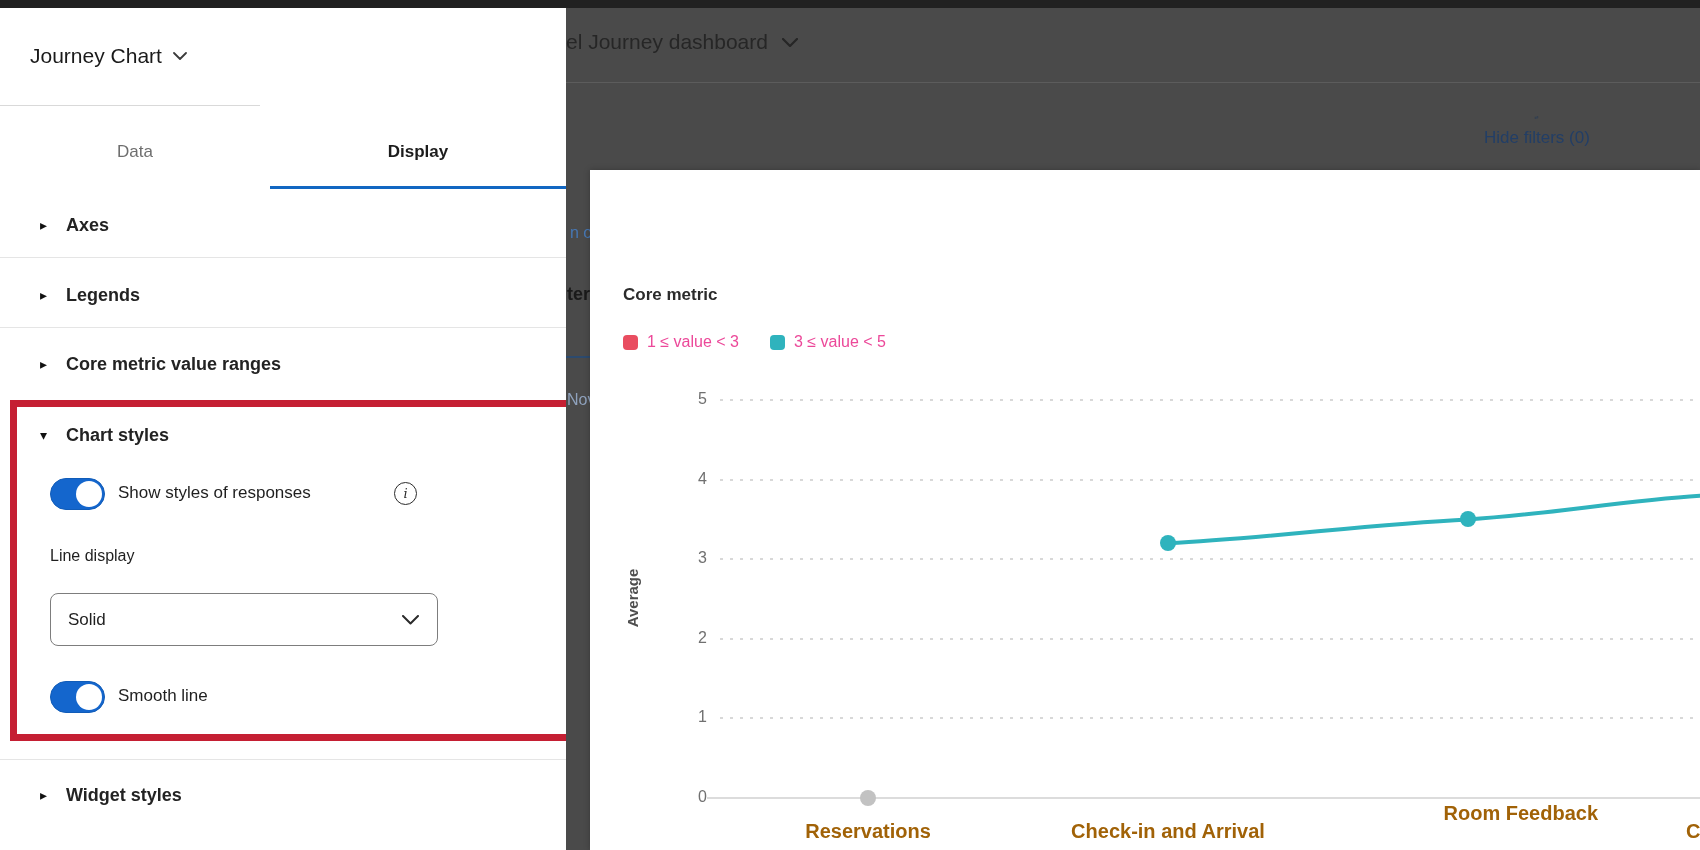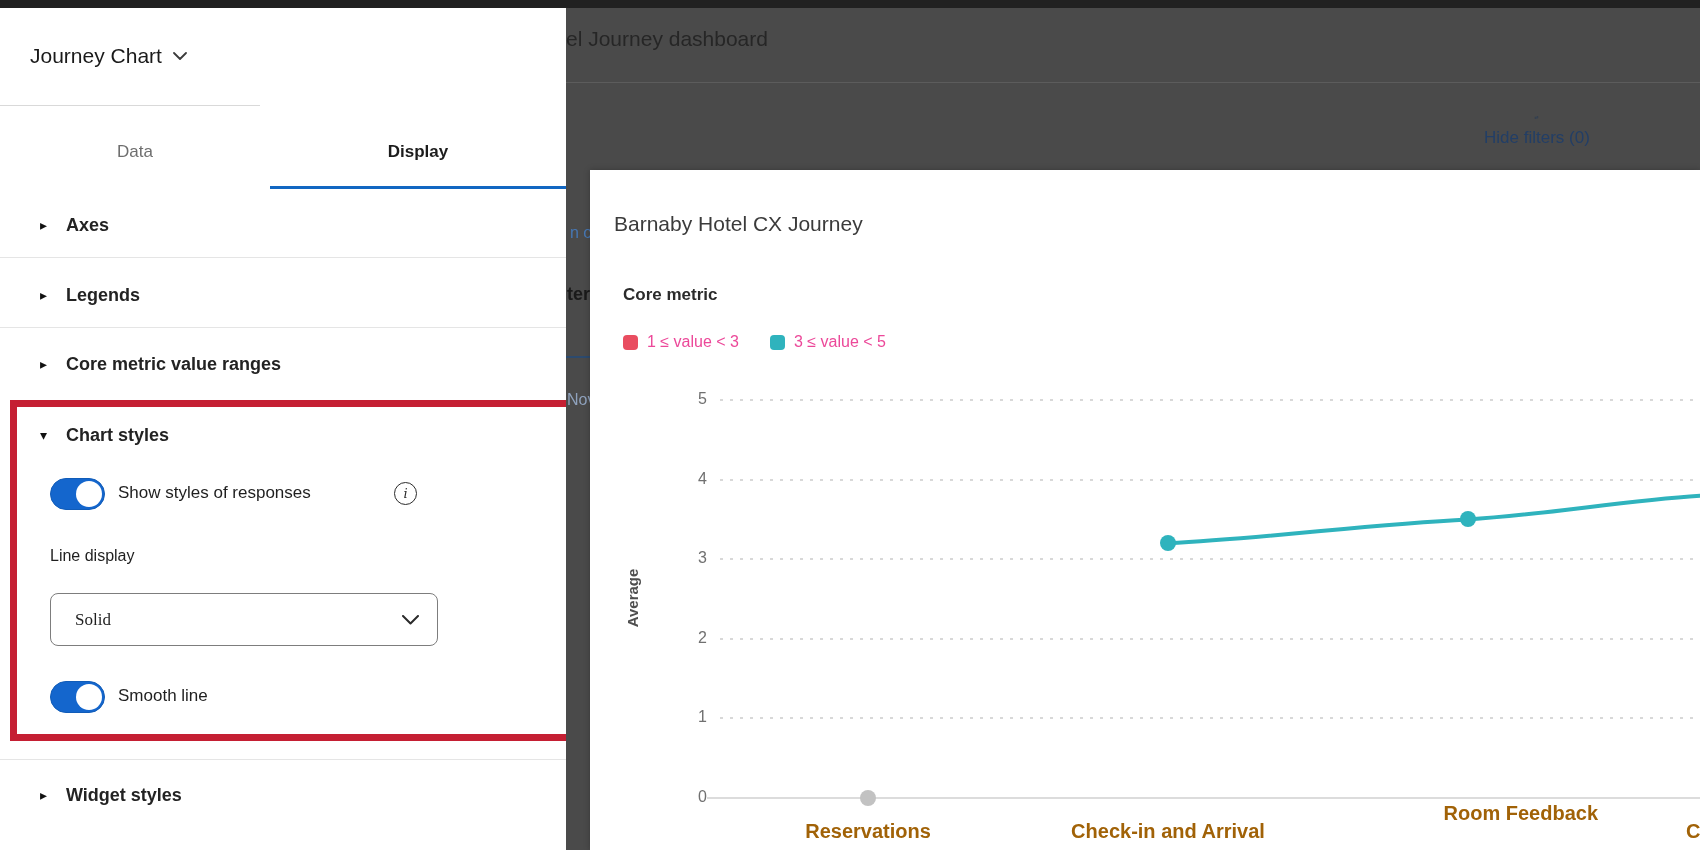--- a/index.html
+++ b/index.html
@@ -4,22 +4,22 @@
 <style>
   html,body{margin:0;padding:0;background:#4a4a4a;}
   #root{position:relative;width:1700px;height:850px;overflow:hidden;
         font-family:"Liberation Sans","DejaVu Sans",sans-serif;background:#4a4a4a;}
   .abs{position:absolute;}
 
   
   .top-strip{left:0;top:0;width:1700px;height:8px;background:#212121;}
 
   
-  .dash-title{left:566px;top:27px;height:30px;display:flex;align-items:flex-end;gap:14px;
-              font-size:21px;color:#262626;font-weight:400;white-space:nowrap;flex-direction:column;}
+  .dash-title{left:566px;top:27px;height:30px;display:flex;align-items:center;gap:14px;
+              font-size:21px;color:#262626;font-weight:400;white-space:nowrap;}
   .header-sep{left:566px;top:82px;width:1134px;height:1px;background:#5c5c5c;}
   .hide-filters{left:1484px;top:116px;height:32px;display:flex;align-items:center;gap:9px;
                 color:#223e66;font-size:17px;font-weight:500;cursor:pointer;white-space:nowrap;flex-direction:column;}
 
   
   .frag{white-space:nowrap;overflow:hidden;}
   .frag-1{left:570px;top:224px;width:20px;font-size:16px;color:#4677b4;}
   .frag-2{left:567px;top:284px;width:23px;font-size:18px;font-weight:700;color:#1a1a1a;}
   .frag-line{left:566px;top:356px;width:34px;height:2px;background:#2c4a6e;}
   .frag-3{left:567px;top:391px;width:23px;font-size:16px;color:#8fa2bd;}
@@ -46,21 +46,21 @@
                 border-radius:50%;background:#fff;}
   .ctl-label{font-size:17px;color:#1f1f1f;}
   .info-icon{left:394px;top:474px;width:23px;height:23px;border:1.5px solid #2b2b2b;
              border-radius:50%;box-sizing:border-box;display:flex;align-items:center;
              justify-content:center;font-size:13px;font-style:italic;
              font-family:"DejaVu Serif",serif;color:#2b2b2b;cursor:pointer;}
   .field-label{left:50px;top:539px;font-size:16px;color:#1f1f1f;}
   .select{left:50px;top:585px;width:388px;height:53px;border:1.5px solid #7d7d7d;
           border-radius:8px;box-sizing:border-box;background:#fff;display:flex;
           align-items:center;cursor:pointer;}
-  .select-value{margin-left:24px;font-size:17px;color:#1f1f1f;font-family:Liberation Serif, serif;}
+  .select-value{margin-left:17px;font-size:17px;color:#1f1f1f;}
   .select-chevron{position:absolute;right:18px;top:21px;}
 
   
   .card{left:590px;top:170px;width:1110px;height:680px;background:#ffffff;
         box-shadow:0 0 6px rgba(0,0,0,0.25);}
   .chart-title{left:24px;top:42px;font-size:21px;color:#3b3b3b;}
   .legend-title{left:33px;top:115px;font-size:17px;font-weight:700;color:#2b2b2b;}
   .legend-swatch{width:15px;height:15px;border-radius:4px;top:165px;}
   .legend-label{top:163px;font-size:16px;color:#ec4899;}
   .y-axis-label{left:-16px;top:418px;width:120px;height:20px;text-align:center;
@@ -167,21 +167,20 @@
     <div class="abs ctl-label" style="left:118px;top:678px;">Smooth line</div>
 
     <div class="abs divider" style="top:751px;"></div>
     <div class="abs sec-row" style="top:770px;">
       <span class="sec-arrow">▸</span>
       <span class="sec-label">Widget styles</span>
     </div>
   </div>
 
   <div class="abs card" id="chart-card">
-    <div class="abs chart-title">Barnaby Hotel CX Journey</div>
     <div class="abs legend-title">Core metric</div>
     <div class="abs legend-swatch" style="left:33px;background:#e94d60;"></div>
     <div class="abs legend-label" style="left:57px;">1 ≤ value &lt; 3</div>
     <div class="abs legend-swatch" style="left:180px;background:#2fb3bd;"></div>
     <div class="abs legend-label" style="left:204px;">3 ≤ value &lt; 5</div>
     <div class="abs y-axis-label">Average</div>
 
   <div class="baseline" style="left: 117px; top: 627px; width: 993px;"></div>
       <div class="tick-label" style="top: 618px;">0</div>
       <div class="gridline" style="left: 130px; top: 547.4px; width: 980px;"></div>

